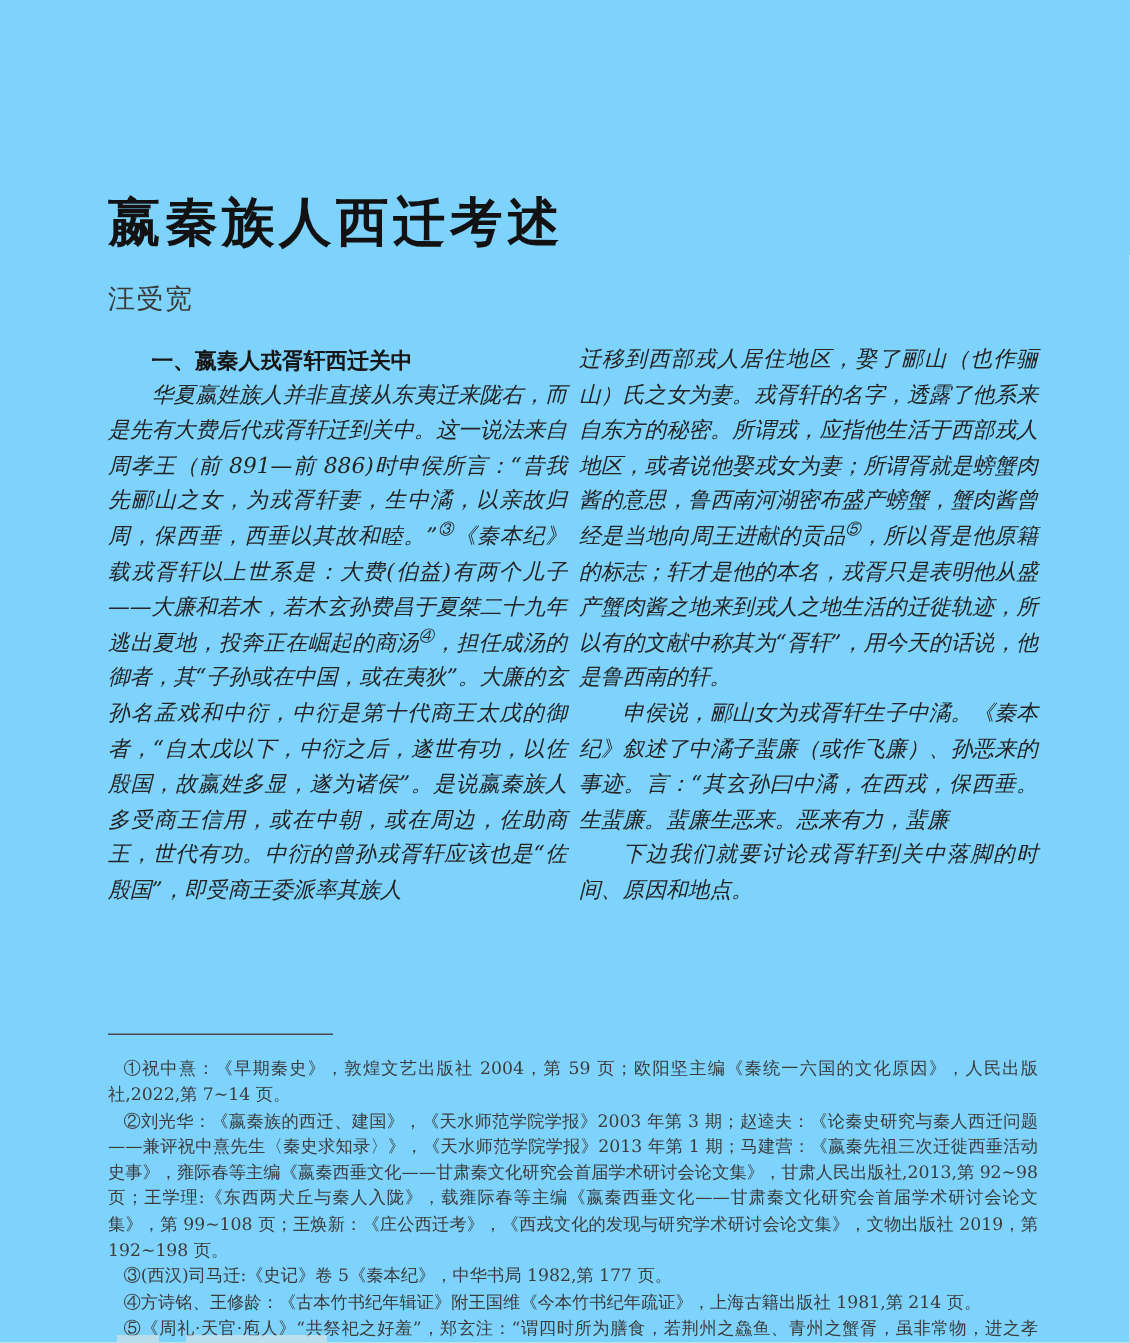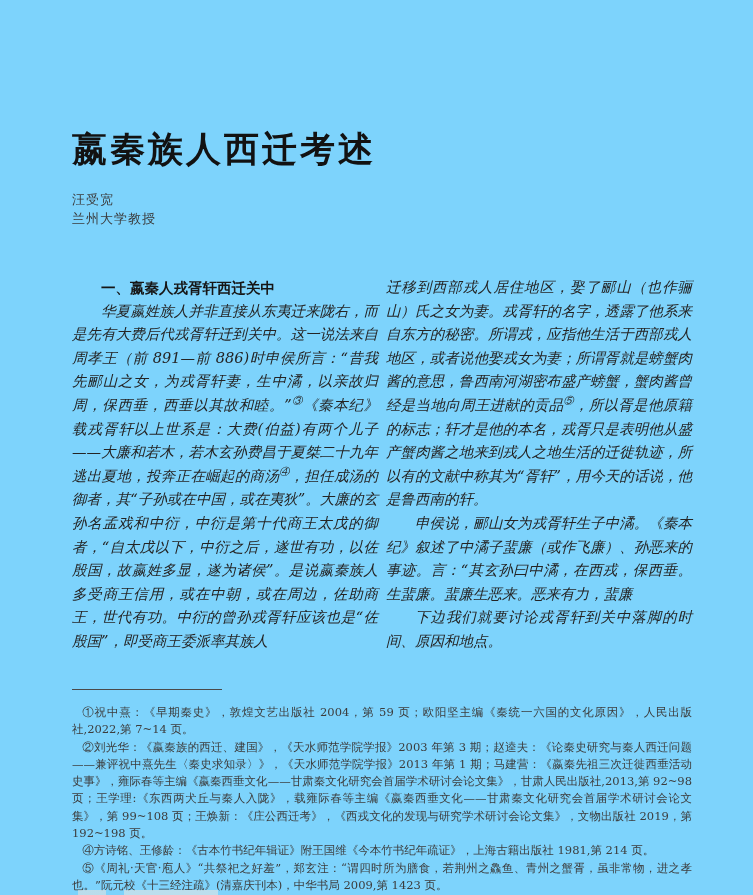--- a/index.html
+++ b/index.html
@@ -15,28 +15,28 @@
   }
   .title{
     font-size:35px;
     font-weight:700;
     letter-spacing:3px;
     color:#121212;
     margin:0 0 20px 0;
     line-height:1.2;
   }
   .authors{
-    font-size:13px;
+    font-size:18px;
     line-height:19px;
     color:#3a3a3a;
     letter-spacing:1px;
   }
   .authors div{margin:0;}
   .columns{
-    margin-top:48px;
+    margin-top:20px;
     display:flex;
     justify-content:space-between;
     width:620px;
   }
   .col{
     width:306px;
     font-size:14.5px;
     line-height:23.6px;
     text-align:justify;
     text-justify:inter-ideograph;
@@ -88,21 +88,20 @@
 </style>
 </head>
 <body>
 
 <div class="page">
 
   <h1 class="title">嬴秦族人西迁考述</h1>
 
   <div class="authors">
     <div>汪受宽</div>
-    <div>兰州大学教授</div>
   </div>
 
   <div class="columns">
     <div class="col">
       <p class="section-heading">一、嬴秦人戎胥轩西迁关中</p>
       <div>
           <p class="para indent"><span>华夏嬴姓族人并非直接从东夷迁来陇右，而是先有大费后代戎胥轩迁到关中。这一说法来自周孝王（前 891—前 886)时申侯所言：“昔我先郦山之女，为戎胥轩妻，生中潏，以亲故归周，保西垂，西垂以其故和睦。”</span><span class="supref">③</span><span>《秦本纪》载戎胥轩以上世系是：大费(伯益)有两个儿子——大廉和若木，若木玄孙费昌于夏桀二十九年逃出夏地，投奔正在崛起的商汤</span><span class="supref">④</span><span>，担任成汤的御者，其“子孙或在中国，或在夷狄”。大廉的玄孙名孟戏和中衍，中衍是第十代商王太戊的御者，“自太戊以下，中衍之后，遂世有功，以佐殷国，故嬴姓多显，遂为诸侯”。是说嬴秦族人多受商王信用，或在中朝，或在周边，佐助商王，世代有功。中衍的曾孙戎胥轩应该也是“佐殷国”，即受商王委派率其族人</span></p>
         </div>
     </div>
     <div class="col">
@@ -112,20 +111,21 @@
           <p class="para indent"><span>下边我们就要讨论戎胥轩到关中落脚的时间、原因和地点。</span></p>
         </div>
     </div>
   </div>
 
   <div class="footnote-area">
     <div class="fn-separator"></div>
     <div class="footnotes">
       <p>①祝中熹：《早期秦史》，敦煌文艺出版社 2004，第 59 页；欧阳坚主编《秦统一六国的文化原因》，人民出版社,2022,第 7~14 页。</p>
       <p>②刘光华：《嬴秦族的西迁、建国》，《天水师范学院学报》2003 年第 3 期；赵逵夫：《论秦史研究与秦人西迁问题——兼评祝中熹先生〈秦史求知录〉》，《天水师范学院学报》2013 年第 1 期；马建营：《嬴秦先祖三次迁徙西垂活动史事》，雍际春等主编《嬴秦西垂文化——甘肃秦文化研究会首届学术研讨会论文集》，甘肃人民出版社,2013,第 92~98 页；王学理:《东西两犬丘与秦人入陇》，载雍际春等主编《嬴秦西垂文化——甘肃秦文化研究会首届学术研讨会论文集》，第 99~108 页；王焕新：《庄公西迁考》，《西戎文化的发现与研究学术研讨会论文集》，文物出版社 2019，第 192~198 页。</p>
+      <p>③(西汉)司马迁:《史记》卷 5《秦本纪》，中华书局 1982,第 177 页。</p>
       <p>④方诗铭、王修龄：《古本竹书纪年辑证》附王国维《今本竹书纪年疏证》，上海古籍出版社 1981,第 214 页。</p>
       <p>⑤《周礼·天官·庖人》“共祭祀之好羞”，郑玄注：“谓四时所为膳食，若荆州之鱻鱼、青州之蟹胥，虽非常物，进之孝也。”阮元校《十三经注疏》(清嘉庆刊本)，中华书局 2009,第 1423 页。</p>
     </div>
   </div>
 
   <div class="edge-artifact"></div>
 
 </div>
 
 </body></html>

